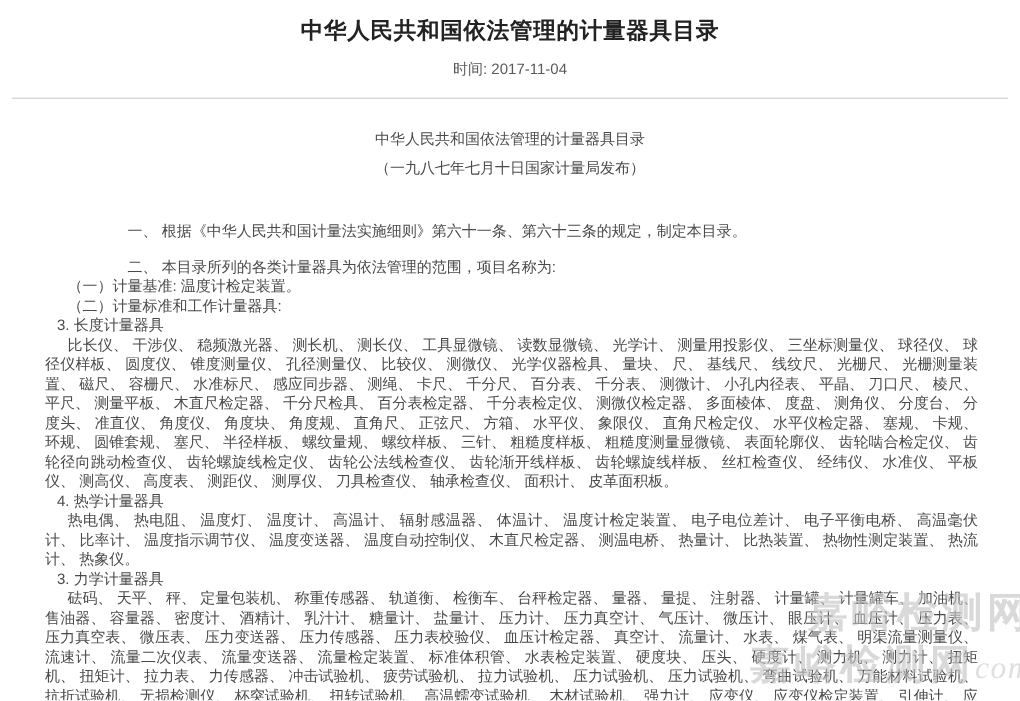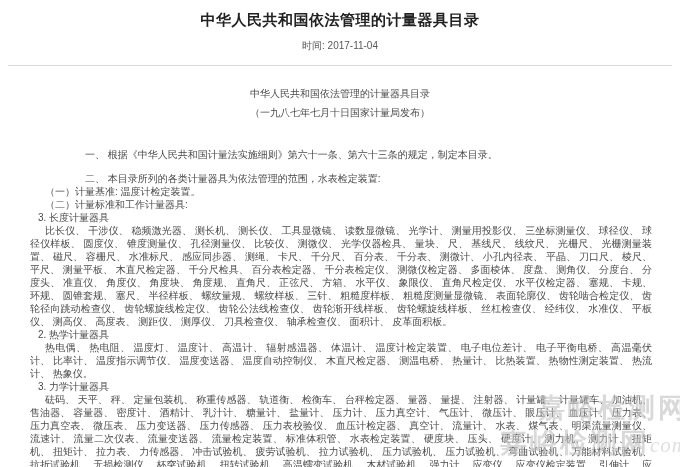--- a/index.html
+++ b/index.html
@@ -78,28 +78,28 @@
   <div class="doc-time">时间: 2017-11-04</div>
   <hr class="rule">
 
   <div class="subheader">
     <div>中华人民共和国依法管理的计量器具目录</div>
     <div>（一九八七年七月十日国家计量局发布）</div>
   </div>
 
   <div class="body">
     <p class="p-article first">一、 根据《中华人民共和国计量法实施细则》第六十一条、第六十三条的规定，制定本目录。</p>
-    <p class="p-article">二、 本目录所列的各类计量器具为依法管理的范围，水表检定装置:</p>
+    <p class="p-article">二、 本目录所列的各类计量器具为依法管理的范围，项目名称为:</p>
     <p class="p-item">（一）计量基准: 温度计检定装置。</p>
     <p class="p-item">（二）计量标准和工作计量器具:</p>
 
     <p class="p-sec-head">3. 长度计量器具</p>
     <p class="p-sec-text">比长仪、 干涉仪、 稳频激光器、 测长机、 测长仪、 工具显微镜、 读数显微镜、 光学计、 测量用投影仪、 三坐标测量仪、 球径仪、 球径仪样板、 圆度仪、 锥度测量仪、 孔径测量仪、 比较仪、 测微仪、 光学仪器检具、 量块、 尺、 基线尺、 线纹尺、 光栅尺、 光栅测量装置、 磁尺、 容栅尺、 水准标尺、 感应同步器、 测绳、 卡尺、 千分尺、 百分表、 千分表、 测微计、 小孔内径表、 平晶、 刀口尺、 棱尺、 平尺、 测量平板、 木直尺检定器、 千分尺检具、 百分表检定器、 千分表检定仪、 测微仪检定器、 多面棱体、 度盘、 测角仪、 分度台、 分度头、 准直仪、 角度仪、 角度块、 角度规、 直角尺、 正弦尺、 方箱、 水平仪、 象限仪、 直角尺检定仪、 水平仪检定器、 塞规、 卡规、 环规、 圆锥套规、 塞尺、 半径样板、 螺纹量规、 螺纹样板、 三针、 粗糙度样板、 粗糙度测量显微镜、 表面轮廓仪、 齿轮啮合检定仪、 齿轮径向跳动检查仪、 齿轮螺旋线检定仪、 齿轮公法线检查仪、 齿轮渐开线样板、 齿轮螺旋线样板、 丝杠检查仪、 经纬仪、 水准仪、 平板仪、 测高仪、 高度表、 测距仪、 测厚仪、 刀具检查仪、 轴承检查仪、 面积计、 皮革面积板。</p>
 
-    <p class="p-sec-head">2. 热学计量器具</p>
+    <p class="p-sec-head">4. 热学计量器具</p>
     <p class="p-sec-text">热电偶、 热电阻、 温度灯、 温度计、 高温计、 辐射感温器、 体温计、 温度计检定装置、 电子电位差计、 电子平衡电桥、 高温毫伏计、 比率计、 温度指示调节仪、 温度变送器、 温度自动控制仪、 木直尺检定器、 测温电桥、 热量计、 比热装置、 热物性测定装置、 热流计、 热象仪。</p>
 
     <p class="p-sec-head">3. 力学计量器具</p>
     <p class="p-sec-text">砝码、 天平、 秤、 定量包装机、 称重传感器、 轨道衡、 检衡车、 台秤检定器、 量器、 量提、 注射器、 计量罐、 计量罐车、 加油机、 售油器、 容量器、 密度计、 酒精计、 乳汁计、 糖量计、 盐量计、 压力计、 压力真空计、 气压计、 微压计、 眼压计、 血压计、 压力表、 压力真空表、 微压表、 压力变送器、 压力传感器、 压力表校验仪、 血压计检定器、 真空计、 流量计、 水表、 煤气表、 明渠流量测量仪、 流速计、 流量二次仪表、 流量变送器、 流量检定装置、 标准体积管、 水表检定装置、 硬度块、 压头、 硬度计、 测力机、 测力计、 扭矩机、 扭矩计、 拉力表、 力传感器、 冲击试验机、 疲劳试验机、 拉力试验机、 压力试验机、 压力试验机、 弯曲试验机、 万能材料试验机、 抗折试验机、 无损检测仪、 杯突试验机、 扭转试验机、 高温蠕变试验机、 木材试验机、 强力计、 应变仪、 应变仪检定装置、 引伸计、 应变计参数测量装置、 应变模拟仪、 振动检定装置、 振动台、 冲击检定装置、 冲击试验台、 加速度计、 测振仪、 振动台、 冲击检定装置、 冲击试验台、 加速度计、 测振仪、 振动冲击测量仪、 振动传感器、 速度传感器、 重力仪、 转速表检定装置、 速度表、 测速仪、 转速表、 里程表、 里程计价表、 里程计价表检定装置。</p>
 
   </div>
 
   <div class="watermark">
     <div>嘉峪检测网</div>
     <div><span>嘉峪检测网</span><span class="wm-script">com</span></div>

